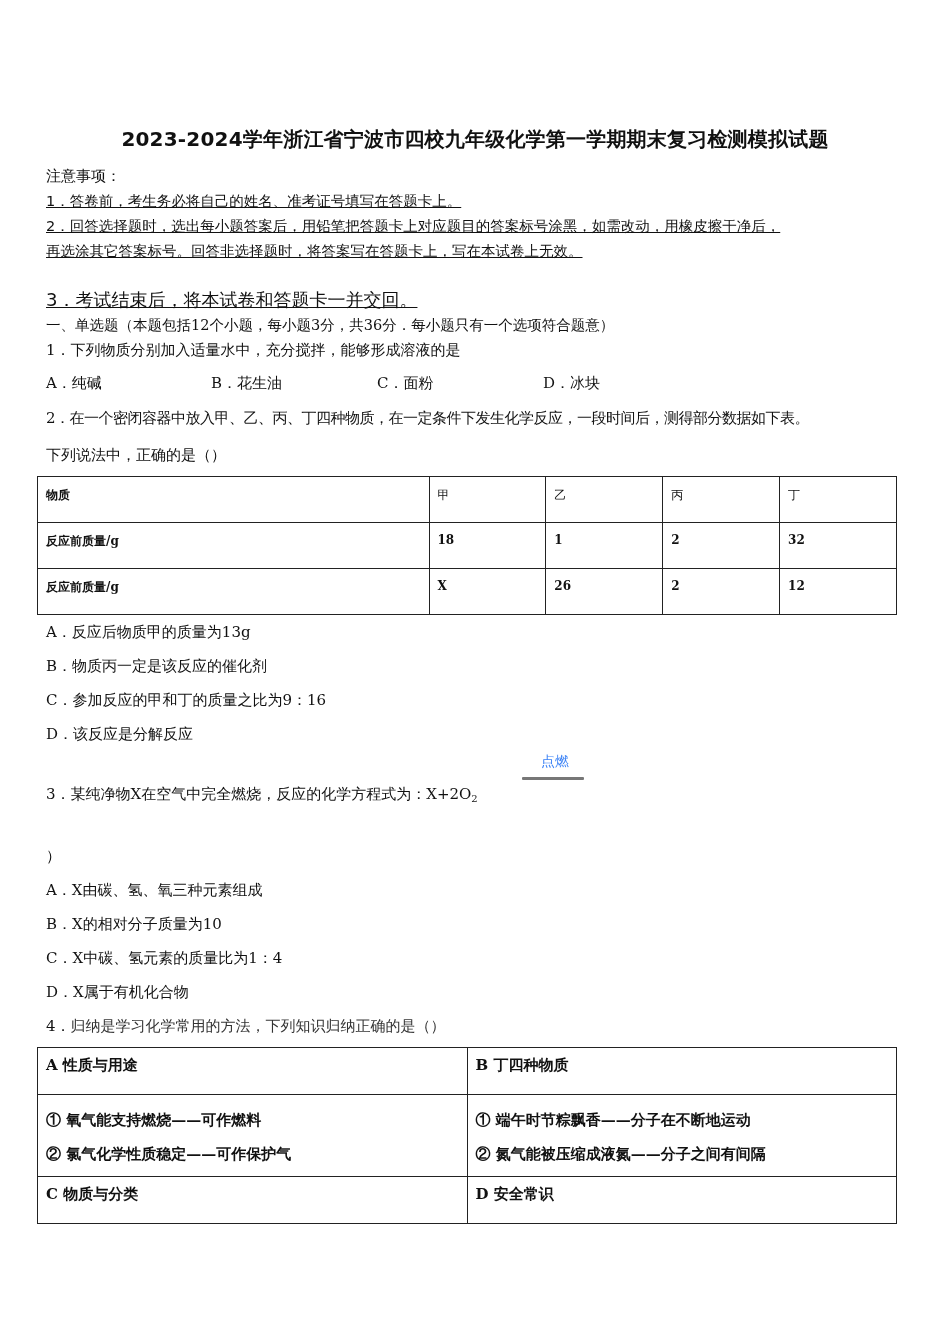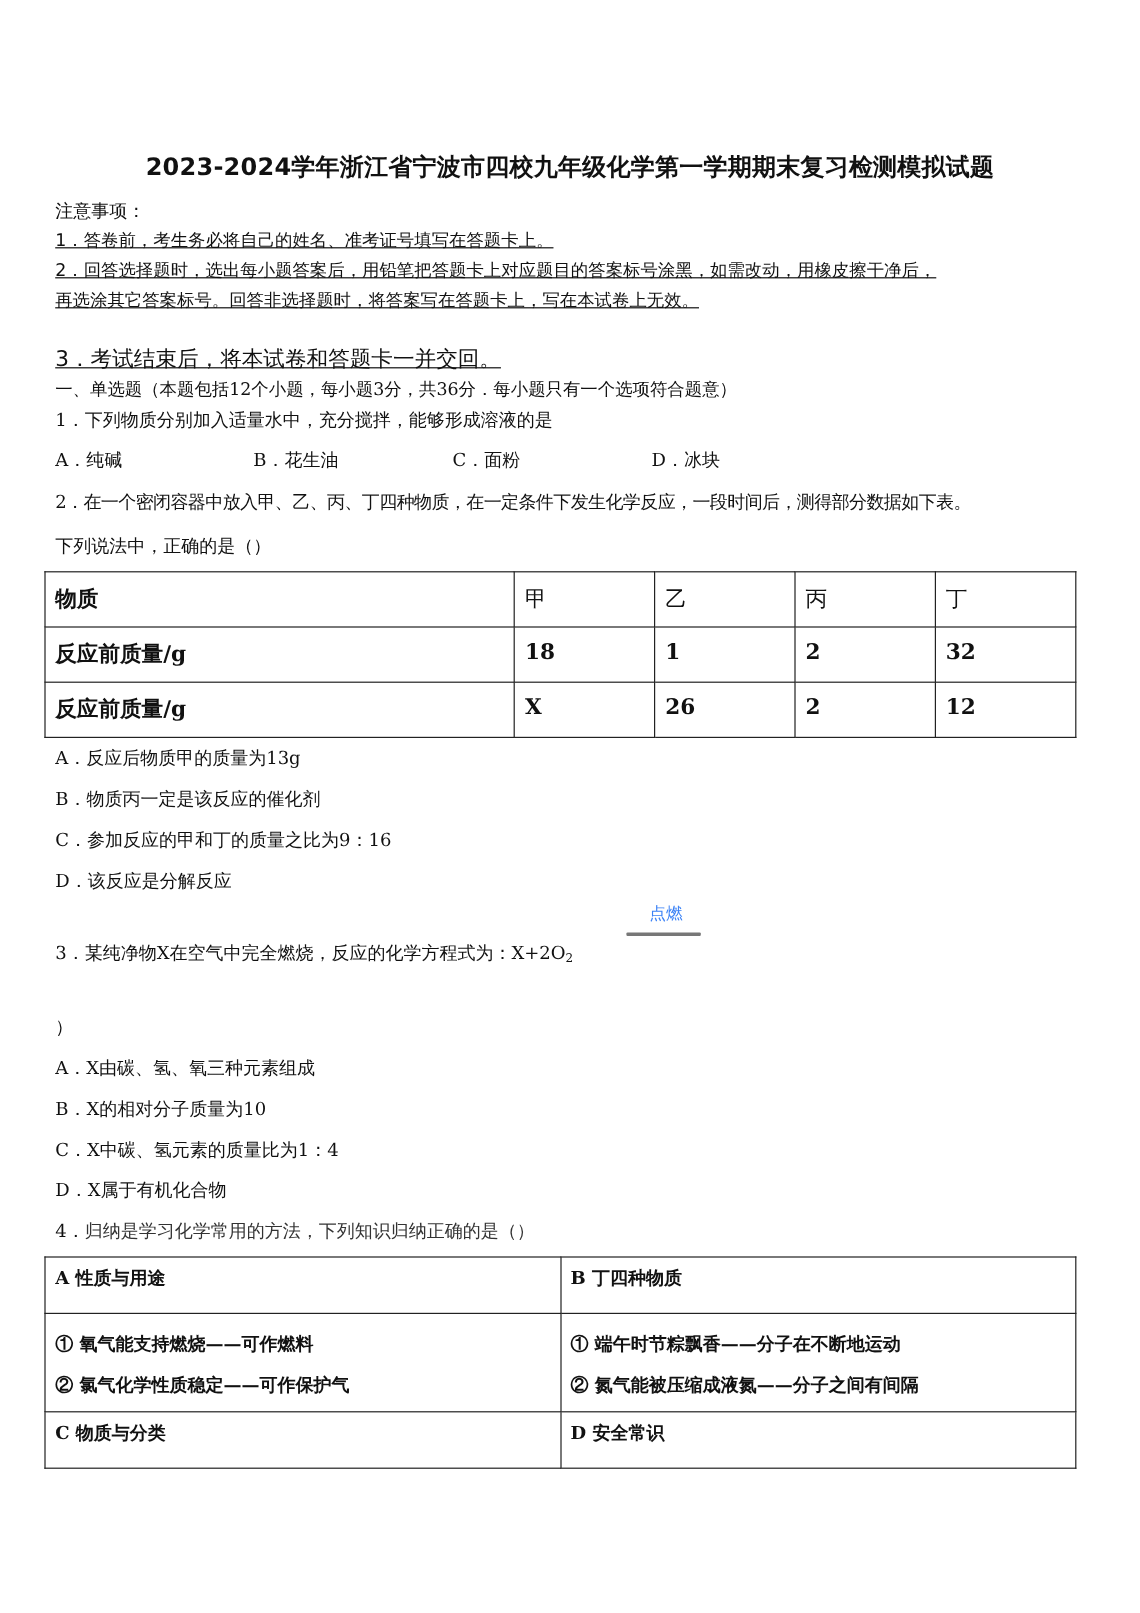--- a/index.html
+++ b/index.html
@@ -36,21 +36,21 @@
     .bold { font-weight: normal; }
     .sans { font-family: "DejaVu Sans", "Liberation Sans", sans-serif; text-decoration: underline; }
     .narrow { font-size: 15px; letter-spacing: -0.5px; }
 
     
     table.t1 {
       position: absolute;
       left: 37px; top: 462px;
       width: 860px;
       border-collapse: collapse;
-      font-size: 18px;
+      font-size: 12px;
       font-weight: bold;
     }
     table.t1 td {
       border: 1.5px solid #222;
       height: 46px;
       padding: 0 0 0 8px;
       vertical-align: top;
       padding-top: 10px;
       box-sizing: border-box;
     }

